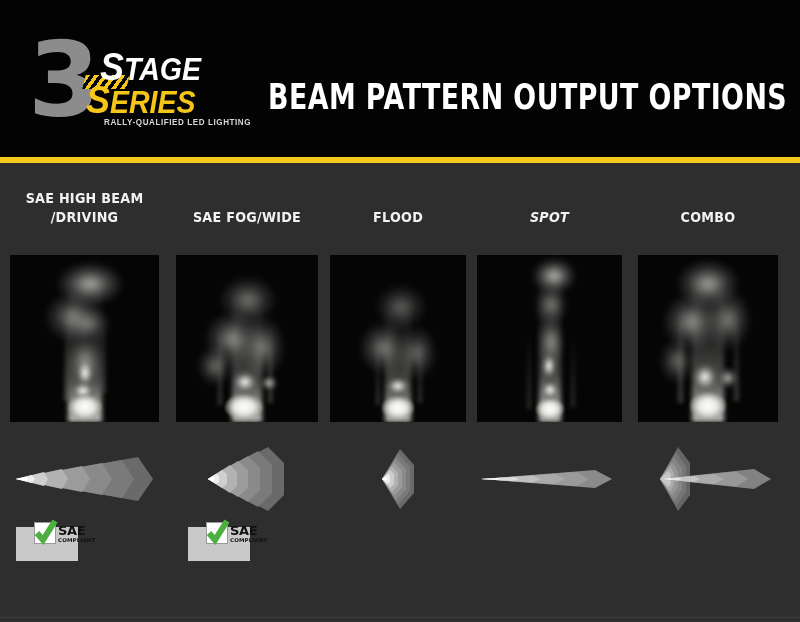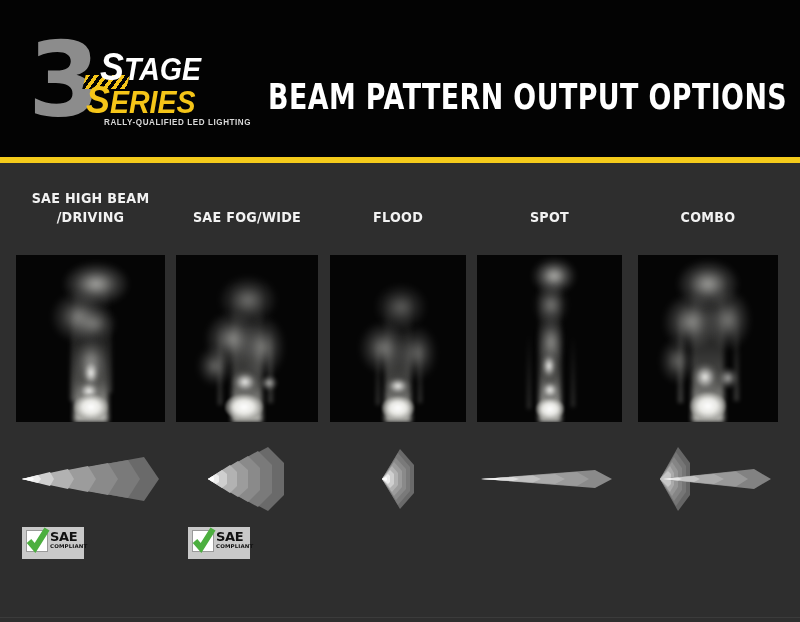--- a/index.html
+++ b/index.html
@@ -221,23 +221,23 @@
 
   
   .sae-badge {
     position: absolute;
     top: 364px;
     left: 6px;
     width: 62px;
     height: 32px;
     background: #c9c9c9;
     box-sizing: border-box;
-    padding: 3px;
+    padding: 17px;
     display: flex;
-    align-items: flex-start;
+    align-items: flex-end;
   }
   .sae-badge .chk-box {
     width: 22px;
     height: 22px;
     background: #ffffff;
     border: 1px solid #9a9a9a;
     box-sizing: border-box;
     position: relative;
     flex: 0 0 auto;
     margin-left: 1px;
@@ -287,21 +287,21 @@
       <div class="logo-tagline">RALLY-QUALIFIED LED LIGHTING</div>
     </div>
 
     <div class="poster-title">BEAM PATTERN OUTPUT OPTIONS</div>
   </div>
 
   <div class="yellow-bar"></div>
 
   <div class="board">
 
-    <div class="col" style="left:16px; width:149px;">
+    <div class="col" style="left:10px; width:149px;">
       <div class="col-title two-line">
         <div>SAE HIGH BEAM</div>
         <div>/DRIVING</div>
       </div>
 
       <div class="photo">
         <div class="trunk" style="width:34px; height:150px; bottom:0;"></div>
         <div class="wisp" style="left:48px; top:8px;  width:64px; height:42px; opacity:.85;"></div>
         <div class="wisp" style="left:36px; top:38px; width:52px; height:48px; opacity:.62;"></div>
         <div class="wisp" style="left:56px; top:52px; width:44px; height:34px; opacity:.5;"></div>
@@ -406,21 +406,21 @@
           <polygon points="52,36 66,15 76,26 76,46 66,57" fill="#8a8a8a"></polygon>
           <polygon points="52,36 64,19 72,28 72,44 64,53" fill="#9c9c9c"></polygon>
           <polygon points="52,36 62,23 68,30 68,42 62,49" fill="#b2b2b2"></polygon>
           <polygon points="52,36 60,27 64,31 64,41 60,45" fill="#cfcfcf"></polygon>
           <polygon points="52,36 58,31 60,33 60,39 58,41" fill="#ededed"></polygon>
           <polygon points="52,36 56,34 57,35 57,37 56,38" fill="#ffffff"></polygon>
         </svg>
       </div>
     </div>
 
-    <div class="col" style="left:477px; width:145px;">
+    <div class="col" style="left:477px; width:145px;font-style:italic;">
       <div class="col-title" style="top:45px;">
         <div>SPOT</div>
       </div>
 
       <div class="photo">
         <div class="trunk" style="width:22px; height:160px; bottom:0;"></div>
         <div class="wisp" style="left:56px; top:4px;  width:42px; height:34px; opacity:.95;"></div>
         <div class="wisp" style="left:58px; top:30px; width:32px; height:40px; opacity:.6;"></div>
         <div class="wisp" style="left:62px; top:62px; width:24px; height:50px; opacity:.68;"></div>
         <div class="speckle" style="left:64px; top:98px; width:16px; height:26px;"></div>

